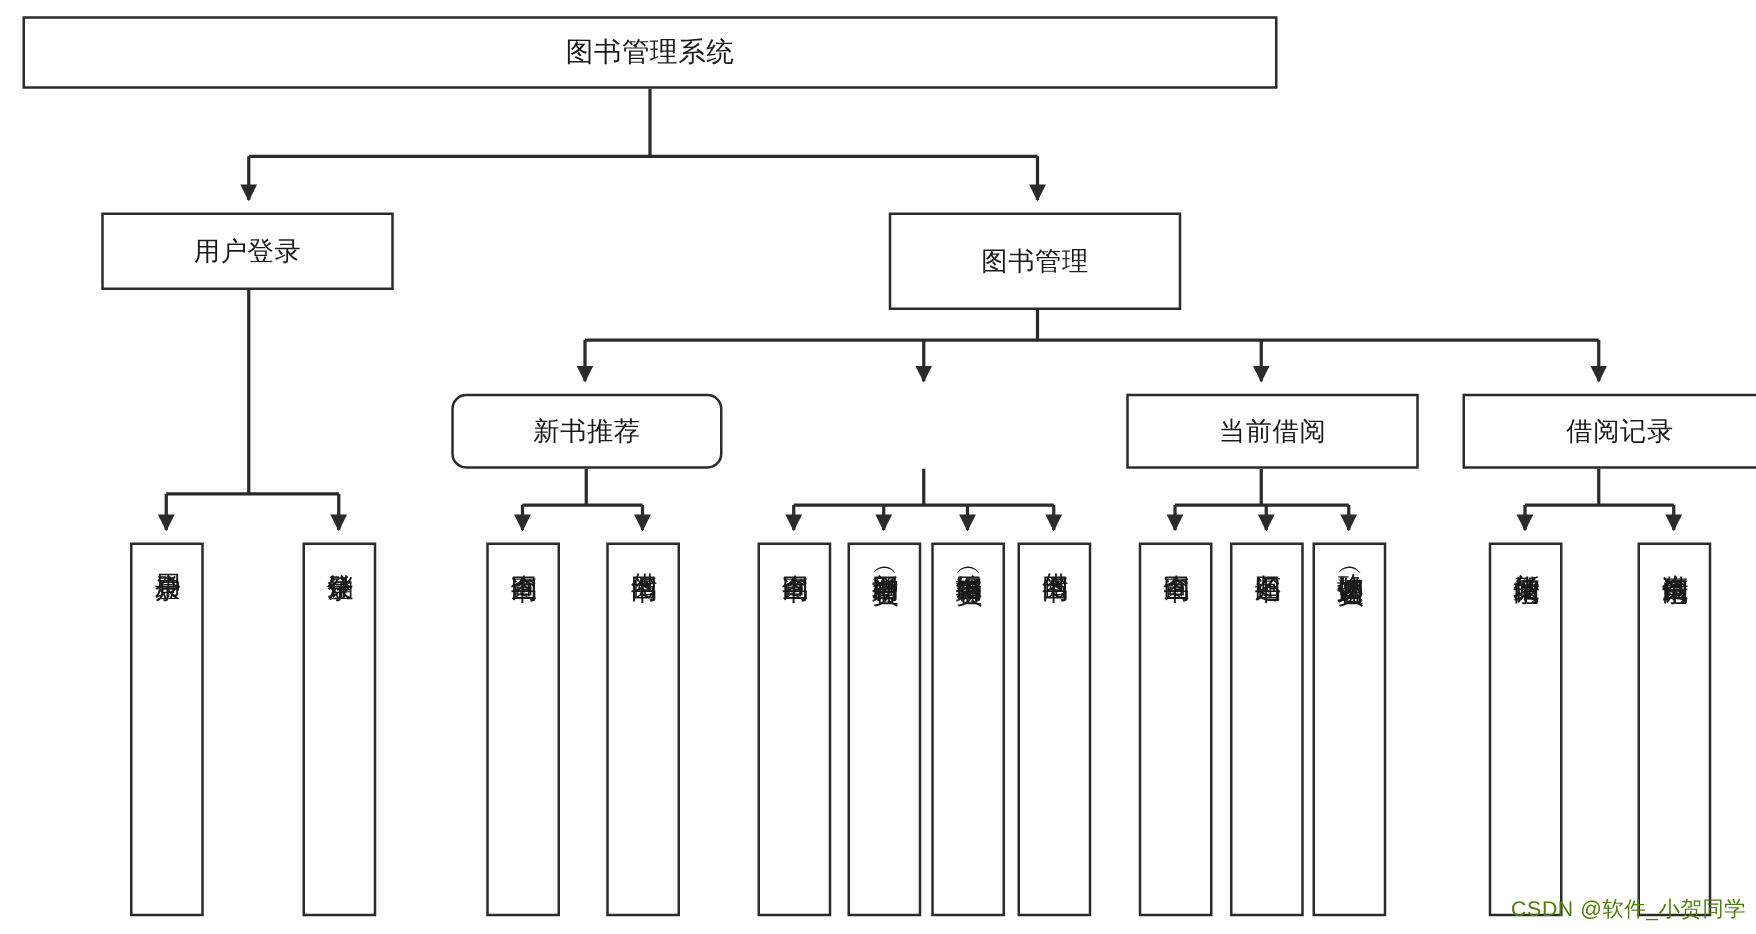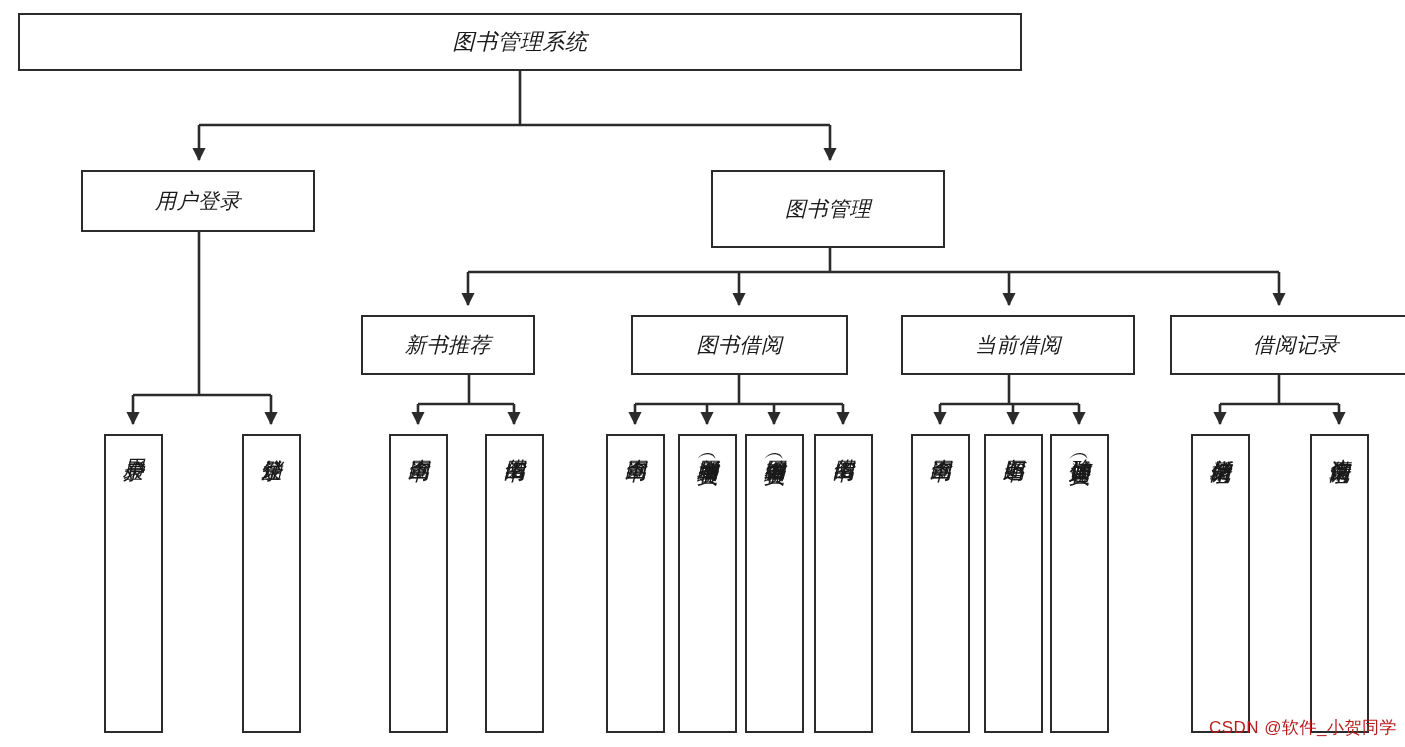--- a/index.html
+++ b/index.html
@@ -28,21 +28,20 @@
   .node {
     position: absolute;
     box-sizing: border-box;
     border: 2.4px solid #2b2b2b;
     background: #ffffff;
     display: flex;
     align-items: center;
     justify-content: center;
     color: #1a1a1a;
     z-index: 2;
-    font-style: italic;
   }
   .node.h {
     
     font-size: 21px;
     letter-spacing: 0.5px;
     white-space: nowrap;
   }
   .node.root {
     font-size: 22px;
   }
@@ -58,21 +57,21 @@
     line-height: 1.02;
     letter-spacing: 1px;
     white-space: nowrap;
     display: block;
   }
   .watermark {
     position: absolute;
     right: 8px;
     bottom: 8px;
     font-size: 17px;
-    color: #b91c1c;
+    color: #4d7c0f;
     letter-spacing: 0.5px;
     white-space: nowrap;
     z-index: 5;
     font-family: "Liberation Sans", "DejaVu Sans", sans-serif;
   }
 </style>
 </head>
 <body>
 
 <div id="canvas">
@@ -131,25 +130,22 @@
     <span>图书管理系统</span>
   </div>
 
   <div class="node h" style="left:81px; top:170px; width:234px; height:62px;">
     <span>用户登录</span>
   </div>
   <div class="node h" style="left:711px; top:170px; width:234px; height:78px;">
     <span>图书管理</span>
   </div>
 
-  <div class="node h" style="left:361px; top:315px; width:174px; height:60px;">
+  <div class="node h" style="left:361px; top:315px; width:217px; height:60px;border-radius:12px;">
     <span>新书推荐</span>
-  </div>
-  <div class="node h" style="left:631px; top:315px; width:217px; height:60px;">
-    <span>图书借阅</span>
   </div>
   <div class="node h" style="left:901px; top:315px; width:234px; height:60px;">
     <span>当前借阅</span>
   </div>
   <div class="node h" style="left:1170px; top:315px; width:252px; height:60px;">
     <span>借阅记录</span>
   </div>
 
   <div class="node v" style="left:104px; top:434px; width:59px; height:299px;">
     <span class="vtext">用户登录</span>

